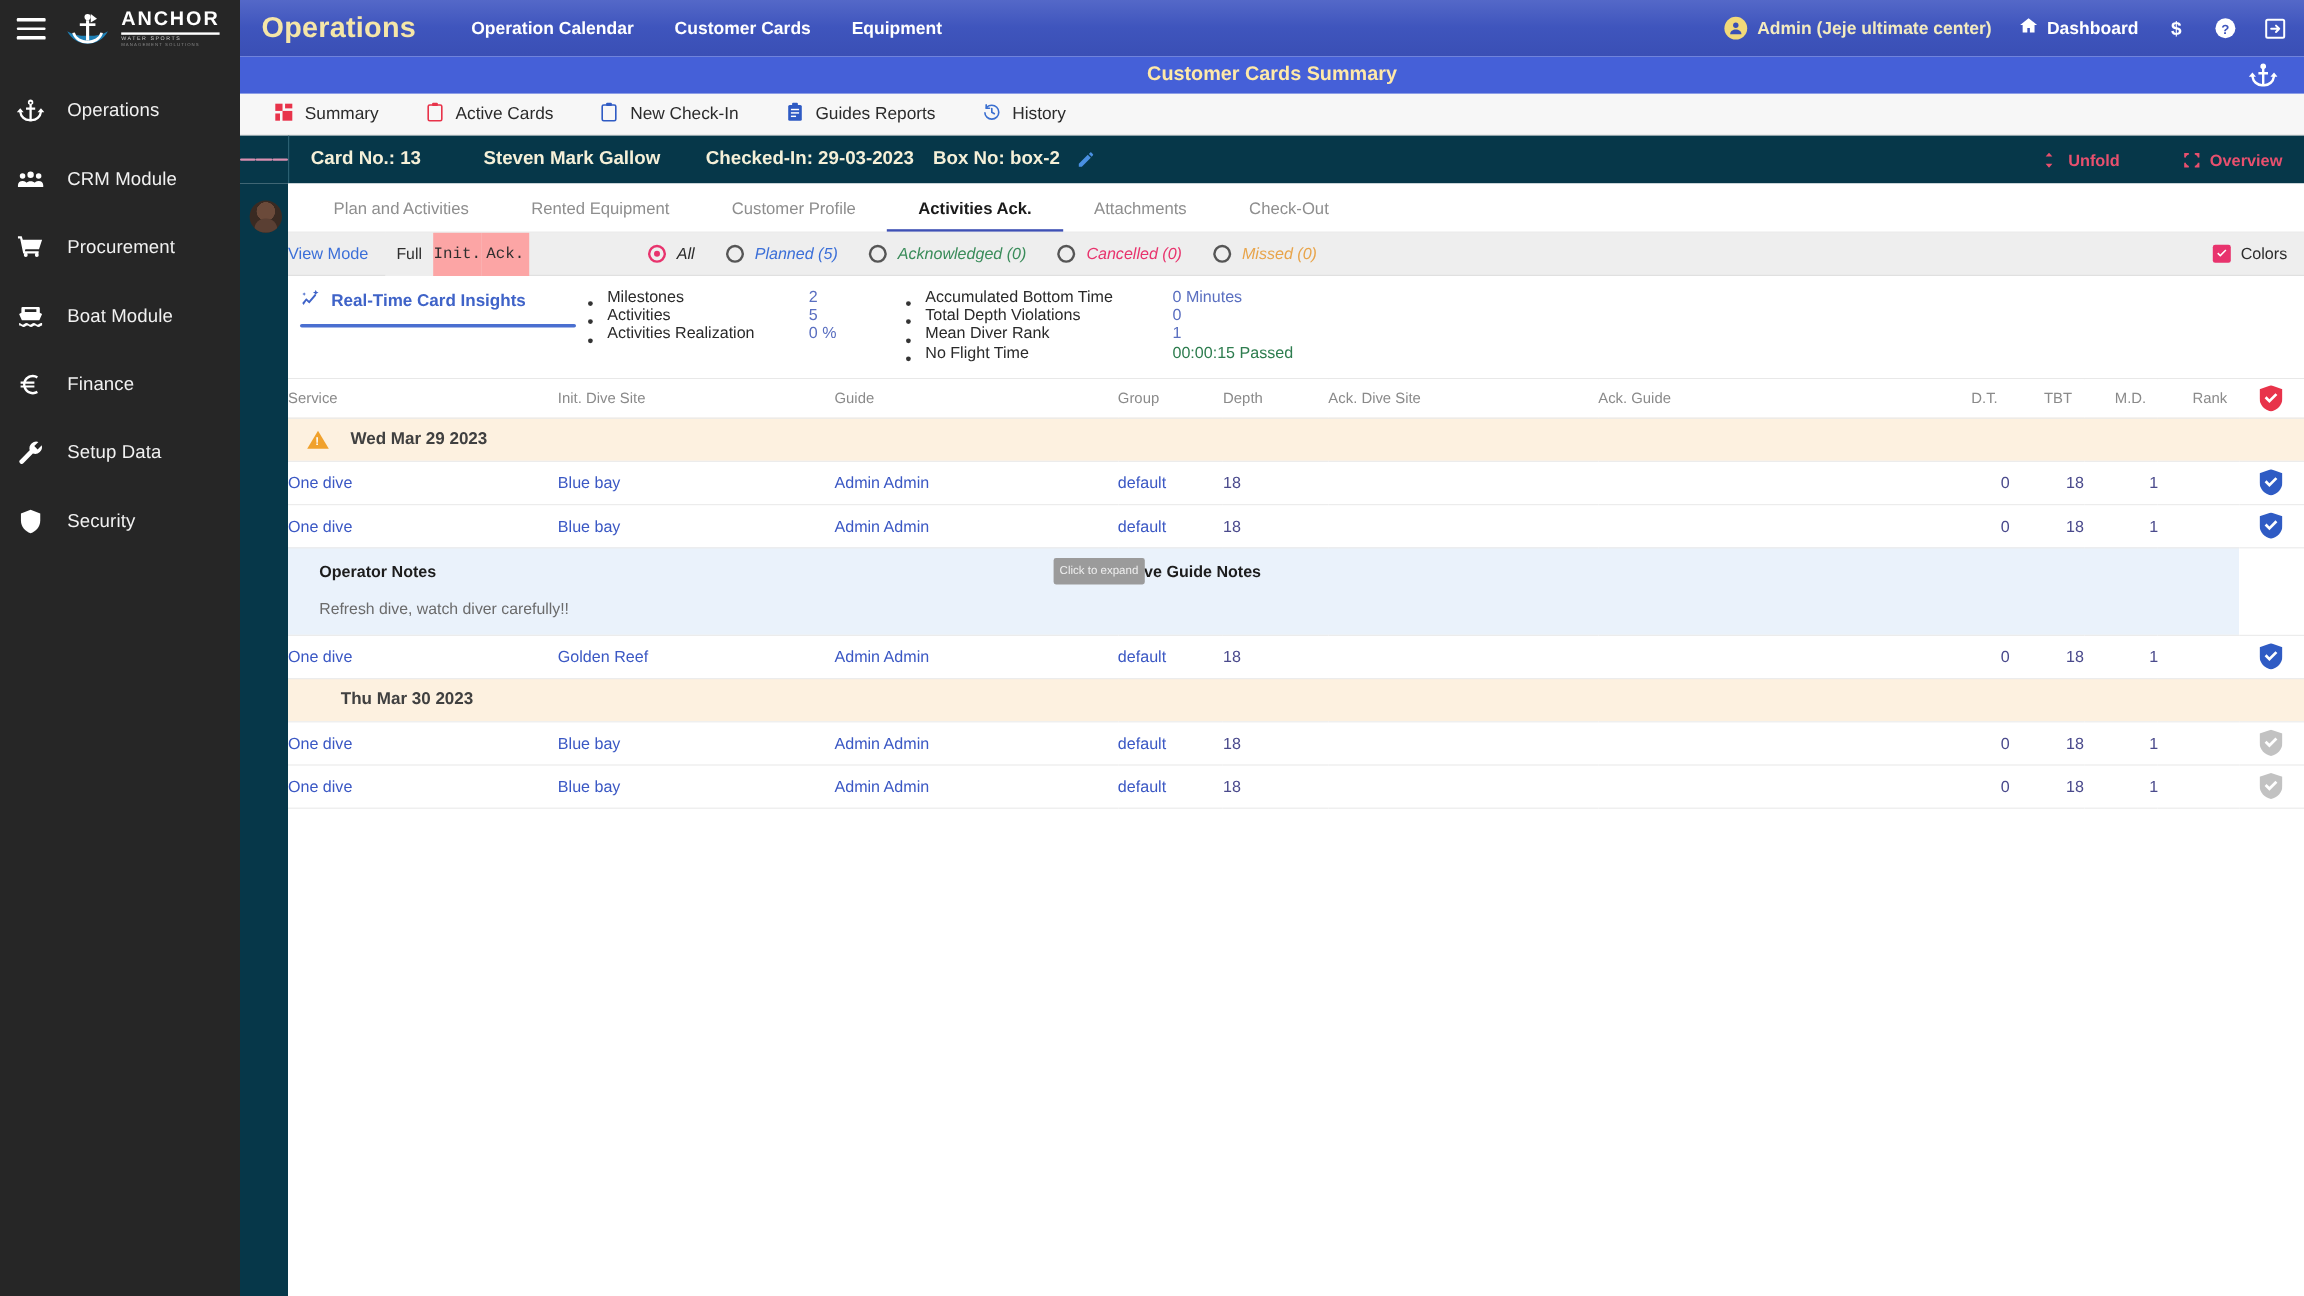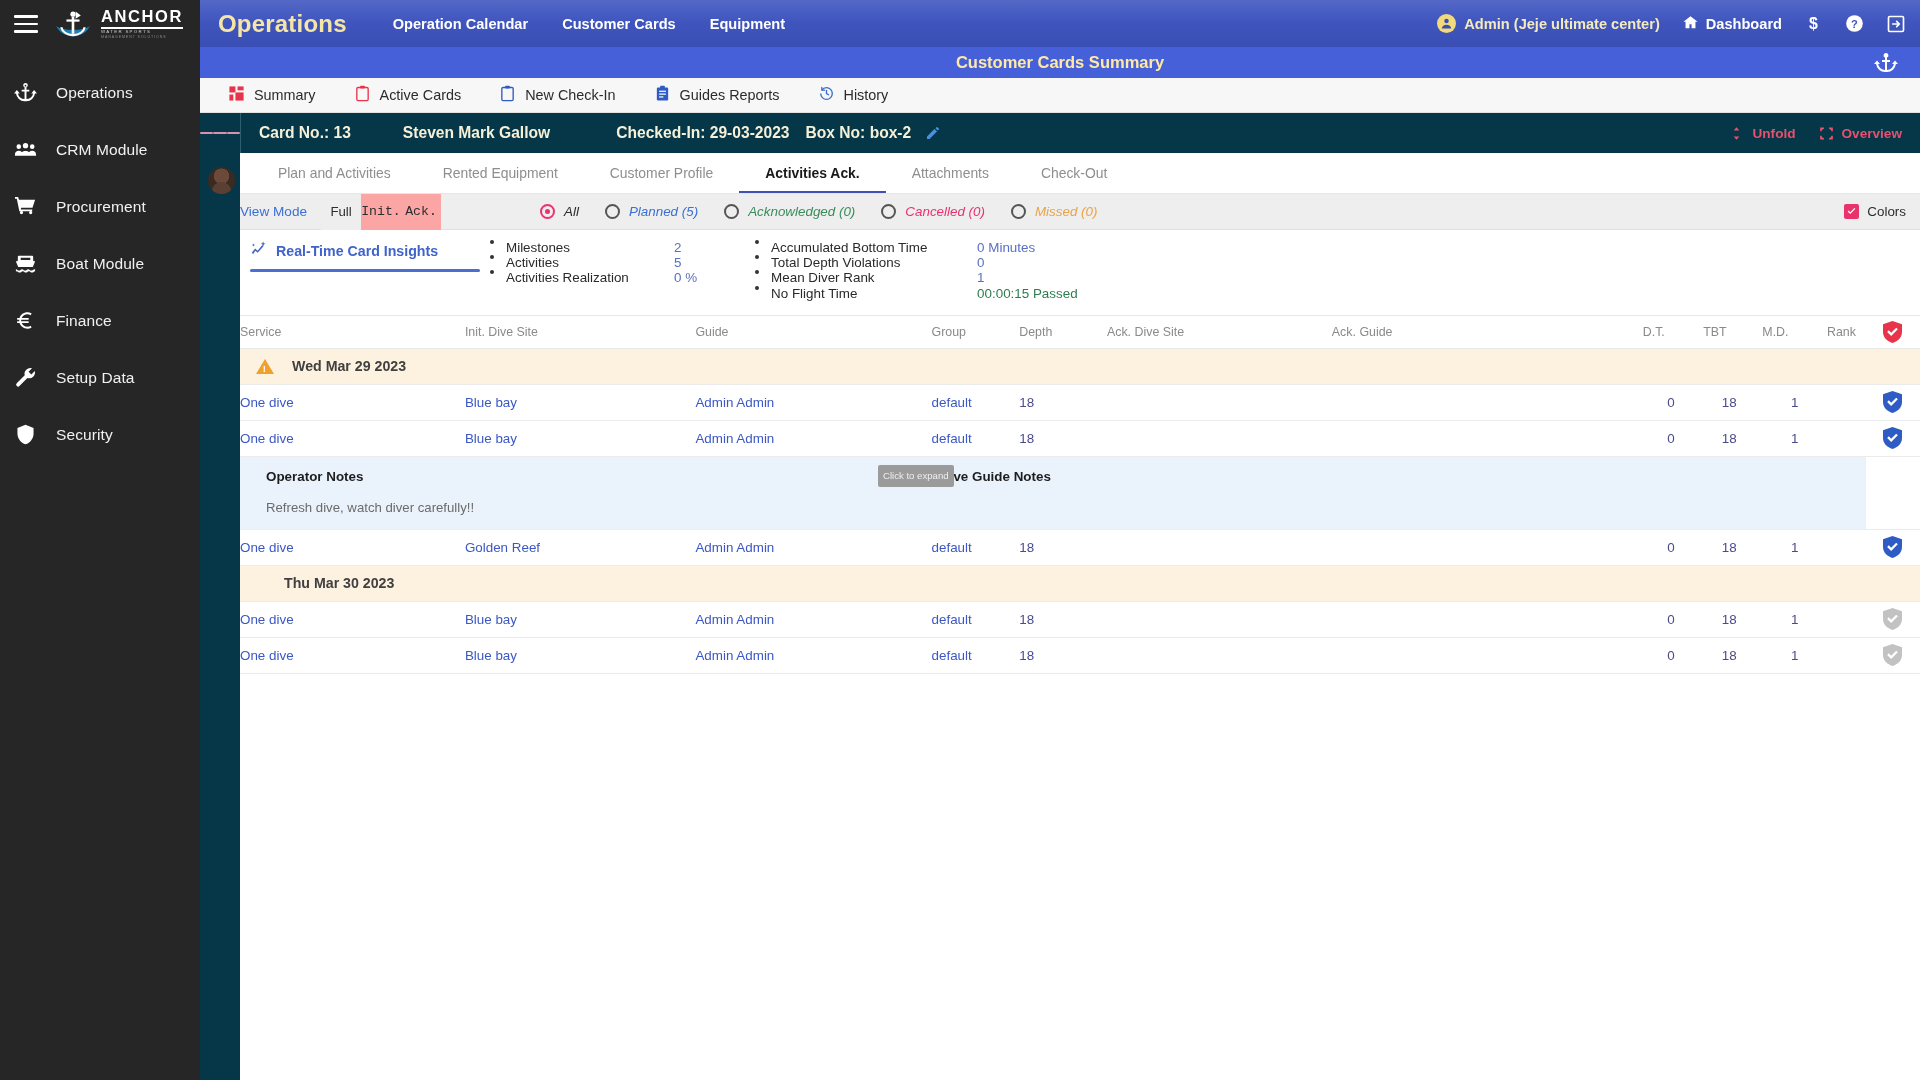--- a/index.html
+++ b/index.html
@@ -92,25 +92,25 @@
     position: relative; color:#f5f0d8;
   }
   .cb-burger { width: 40px; display:flex; align-items:center; justify-content:center;
                cursor:pointer; }
   .cb-burger i { display:block; width:21px; height:2.6px; background:#d88fb0; margin:2.2px 0;
                  border-radius:1px; }
   .cb-sep { width:1px; height:40px; background:#2b6072; }
   .cb-field { font-size:15.6px; font-weight:700; white-space:nowrap; }
   #cb-cardno { margin-left: 18px; }
   #cb-name { margin-left: 52px; }
-  #cb-checkin { margin-left: 66px; }
+  #cb-checkin { margin-left: 38px; }
   #cb-box { margin-left: 16px; }
   .cb-edit { margin-left:14px; cursor:pointer; display:flex; align-items:center; }
   .cb-edit svg { width:16px; height:16px; fill:#4a90e2; }
-  .cb-right { position:absolute; right:18px; display:flex; align-items:flex-end; gap:23px; }
+  .cb-right { position:absolute; right:18px; display:flex; align-items:flex-end; gap:52px; }
   .cb-act { display:flex; align-items:center; gap:8px; color:#e8506e; font-size:13.6px;
             font-weight:700; cursor:pointer; }
   .cb-act svg { width:15px; height:15px; fill:#e8506e; }
 
   
   #bodywrap { position: relative; height: 927px; }
   #avatarrail { position:absolute; left:0; top:0; width:40px; height:927px; background:#063749; }
   .rail-avatar { position:absolute; left: 8px; top: 14px; width: 27px; height: 27px;
                  border-radius:50%; overflow:hidden;
                  background: radial-gradient(circle at 50% 34%, #6b4a3a 0 34%, #3a2a22 35% 100%); }
@@ -149,21 +149,21 @@
   
   #insights { height: 86px; display:flex; align-items:flex-start; padding-top: 10px;
               border-bottom: 1px solid #e8e8e8; }
   .ins-title-wrap { width: 230px; margin-left: 10px; }
   .ins-title { display:flex; align-items:center; gap:8px; color:#3f63c8; font-size:14.2px;
                font-weight:700; }
   .ins-title svg { width:18px; height:18px; fill:#3f63c8; }
   .ins-rule { height: 3px; background:#4a6fd0; margin-top: 8px; border-radius:2px; }
   .ins-list { margin-left: 10px; }
   .ins-list.g2 { margin-left: 58px; }
-  .ins-row { display:flex; align-items:flex-start; font-size:13.4px; color:#2a2a2a;
+  .ins-row { display:flex; align-items:flex-end; font-size:13.4px; color:#2a2a2a;
              line-height: 15.2px; margin-bottom: 0px; height: 15.2px; }
   .bullet { width:4px; height:4px; border-radius:50%; background:#333; margin-right:12px; flex:0 0 4px;}
   .ins-key { width: 168px; }
   .ins-key.wide { width: 206px; }
   .ins-val { color:#5a6fc0; }
   .ins-val.green { color:#2e7d4f; }
 
   
   #tablewrap { width: 100%; }
   table.grid { width: 100%; border-collapse: collapse; table-layout: fixed; }

